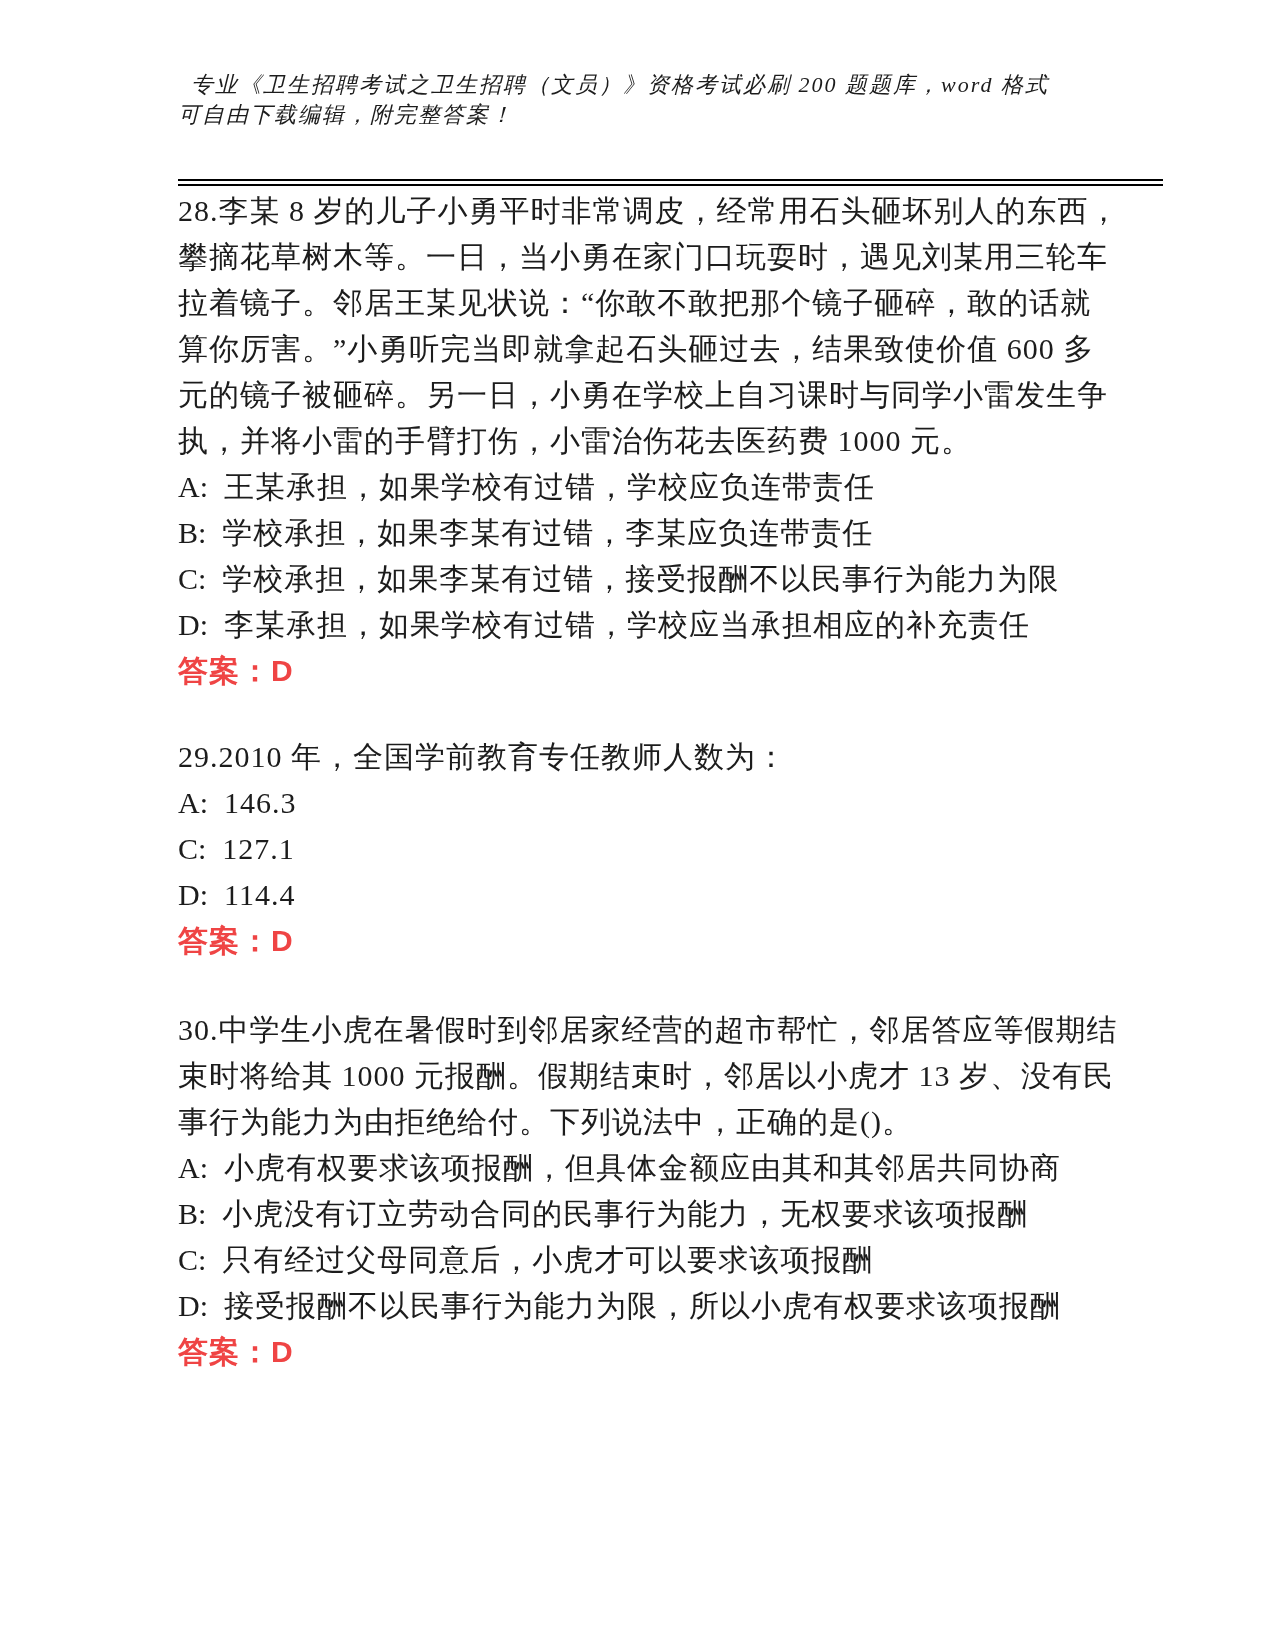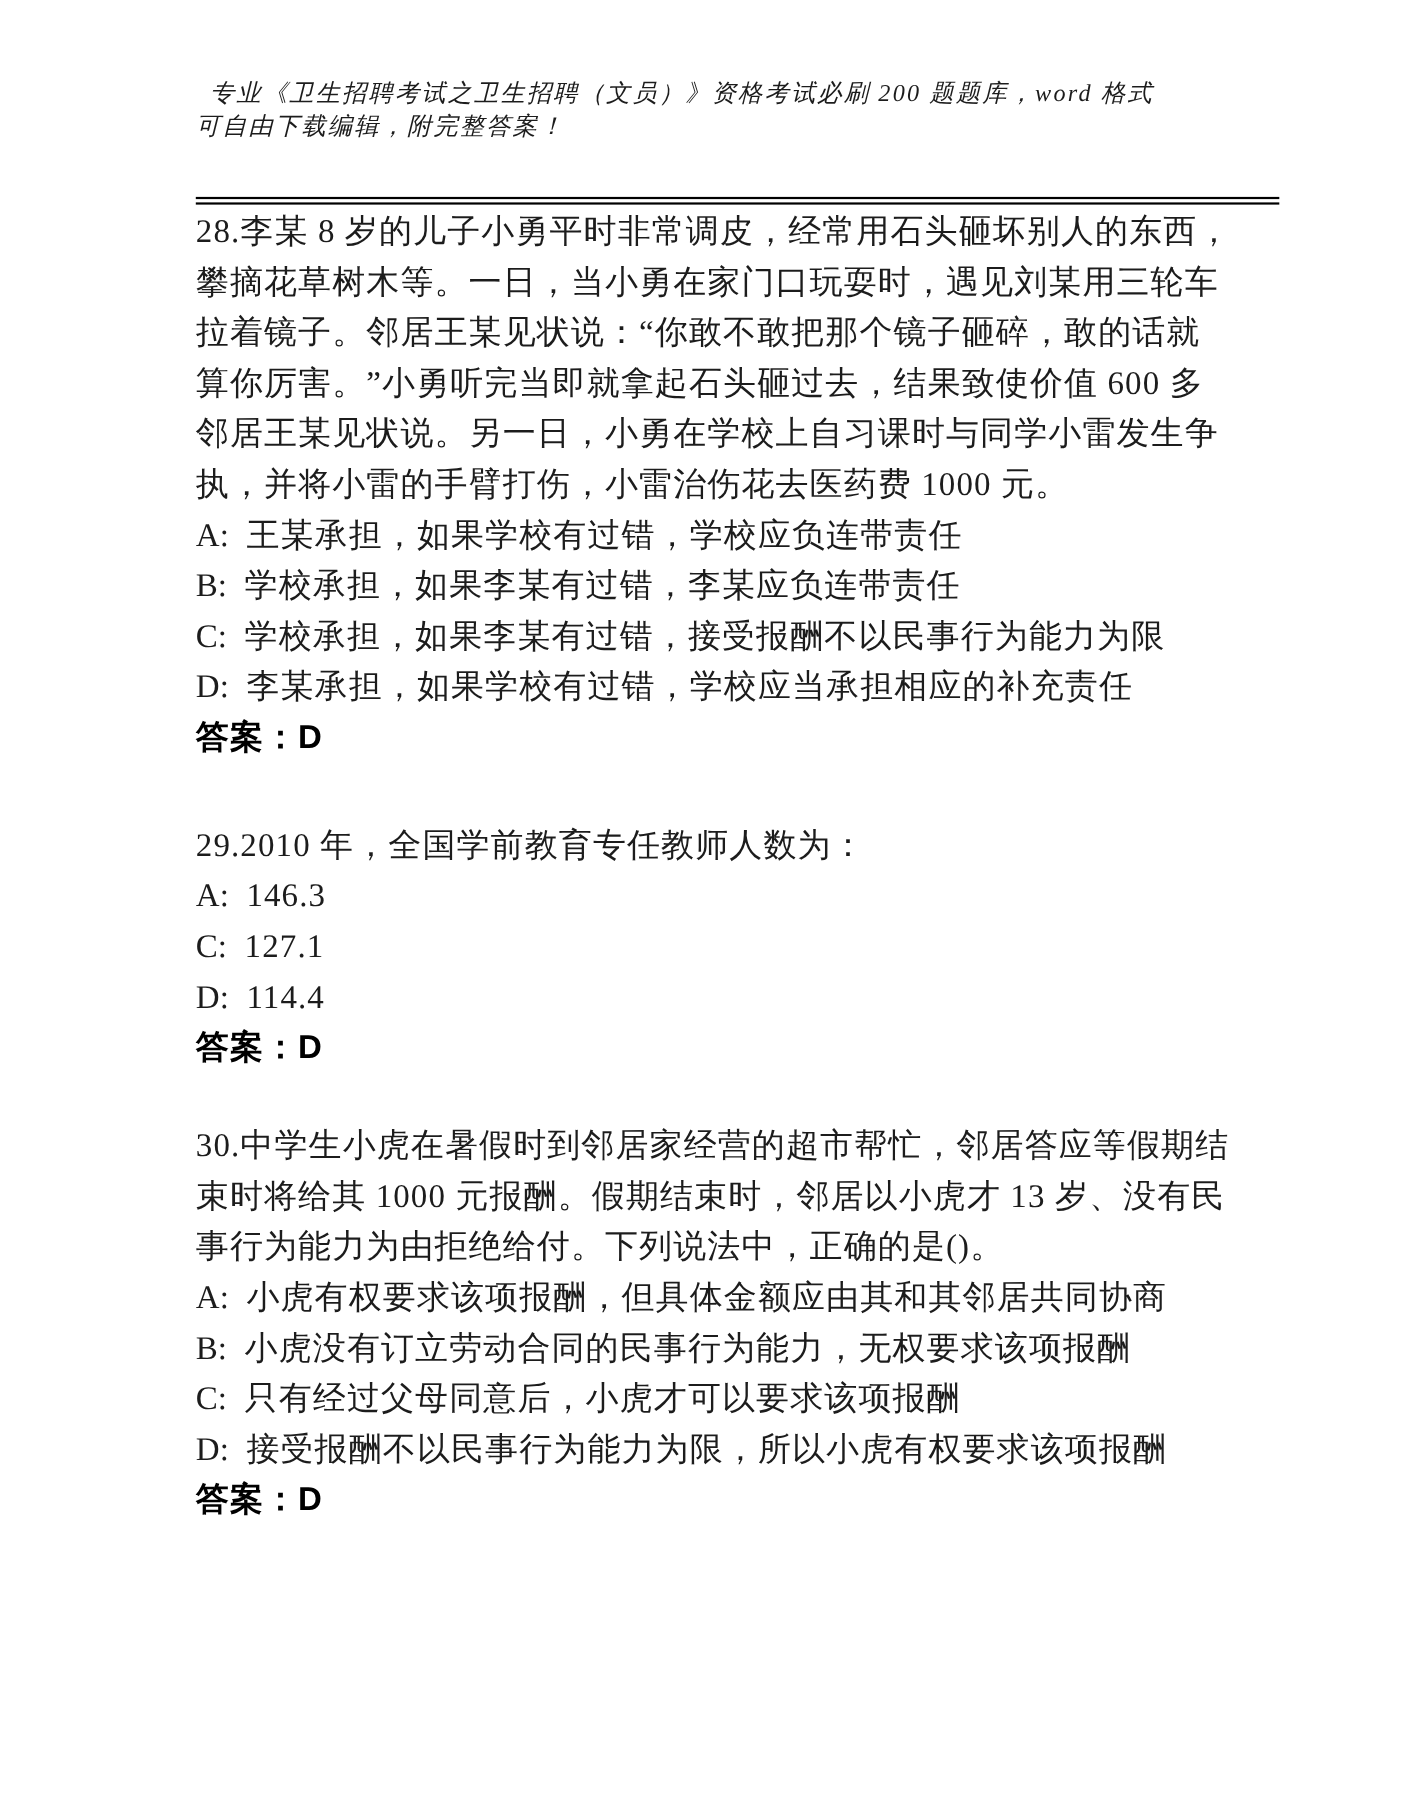--- a/index.html
+++ b/index.html
@@ -35,38 +35,38 @@
   
   .header-rule {
     margin-top: 49px;
     height: 3px;
     border-top: 2px solid #000;
     border-bottom: 2px solid #000;
   }
   
   .questions { margin-top: 2px; }
   .question-block { margin-top: 0; }
-  .question-block:nth-of-type(2) { margin-top: 52px; }
+  .question-block:nth-of-type(2) { margin-top: 40px; }
   .question-block:nth-of-type(3) { margin-top: 43px; }
   .line {
     font-size: 30px;
     line-height: 46px;
     letter-spacing: 1px;
     white-space: pre;
   }
   .opt-label {
     display: inline-block;
     min-width: 26px;
     margin-right: 16px;
     letter-spacing: 0;
   }
   .answer {
     font-weight: 700;
     font-family: "Liberation Sans", "DejaVu Sans", sans-serif;
-    color: #000000;
+    color: #ef4444;
   }
 </style>
 </head>
 <body>
 
 <div class="page">
   <div class="content">
 
     <div class="doc-header">
       <div class="hline hline1">专业《卫生招聘考试之卫生招聘（文员）》资格考试必刷 200 题题库，word 格式</div>
@@ -74,21 +74,21 @@
     </div>
 
     <div class="header-rule"></div>
 
     <div class="questions">
         <section class="question-block">
           <div class="line stem">28.李某 8 岁的儿子小勇平时非常调皮，经常用石头砸坏别人的东西，</div>
           <div class="line stem">攀摘花草树木等。一日，当小勇在家门口玩耍时，遇见刘某用三轮车</div>
           <div class="line stem">拉着镜子。邻居王某见状说：“你敢不敢把那个镜子砸碎，敢的话就</div>
           <div class="line stem">算你厉害。”小勇听完当即就拿起石头砸过去，结果致使价值 600 多</div>
-          <div class="line stem">邻居王某见状说。另一日，小勇在学校上自习课时与同学小雷发生争</div>
+          <div class="line stem">元的镜子被砸碎。另一日，小勇在学校上自习课时与同学小雷发生争</div>
           <div class="line stem">执，并将小雷的手臂打伤，小雷治伤花去医药费 1000 元。</div>
           <div class="line option"><span class="opt-label">A:</span><span class="opt-text">王某承担，如果学校有过错，学校应负连带责任</span></div>
           <div class="line option"><span class="opt-label">B:</span><span class="opt-text">学校承担，如果李某有过错，李某应负连带责任</span></div>
           <div class="line option"><span class="opt-label">C:</span><span class="opt-text">学校承担，如果李某有过错，接受报酬不以民事行为能力为限</span></div>
           <div class="line option"><span class="opt-label">D:</span><span class="opt-text">李某承担，如果学校有过错，学校应当承担相应的补充责任</span></div>
           <div class="line answer"><span class="answer-label">答案：</span><span class="answer-value">D</span></div>
         </section>
         <section class="question-block">
           <div class="line stem">29.2010 年，全国学前教育专任教师人数为：</div>
           <div class="line option"><span class="opt-label">A:</span><span class="opt-text">146.3</span></div>

